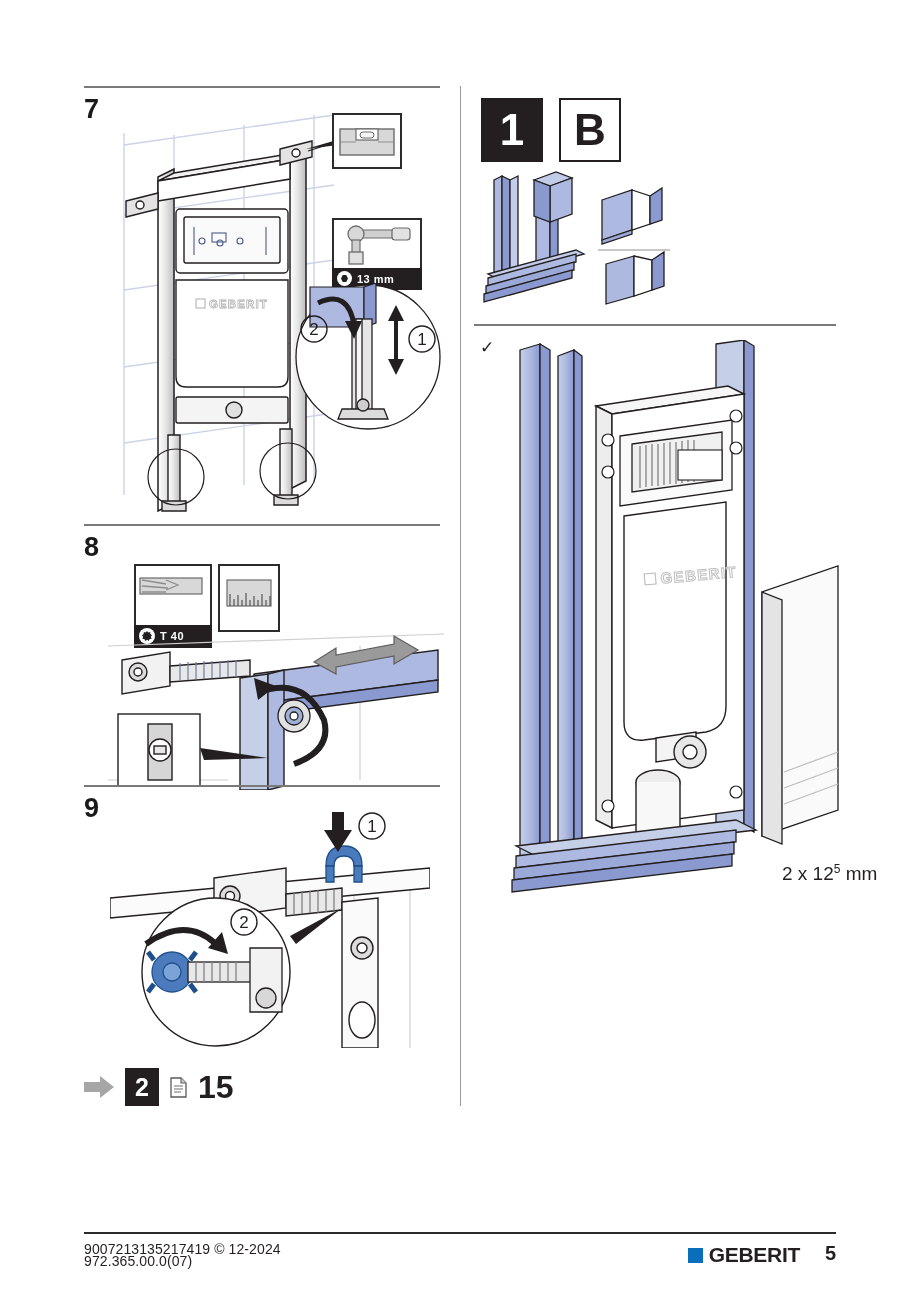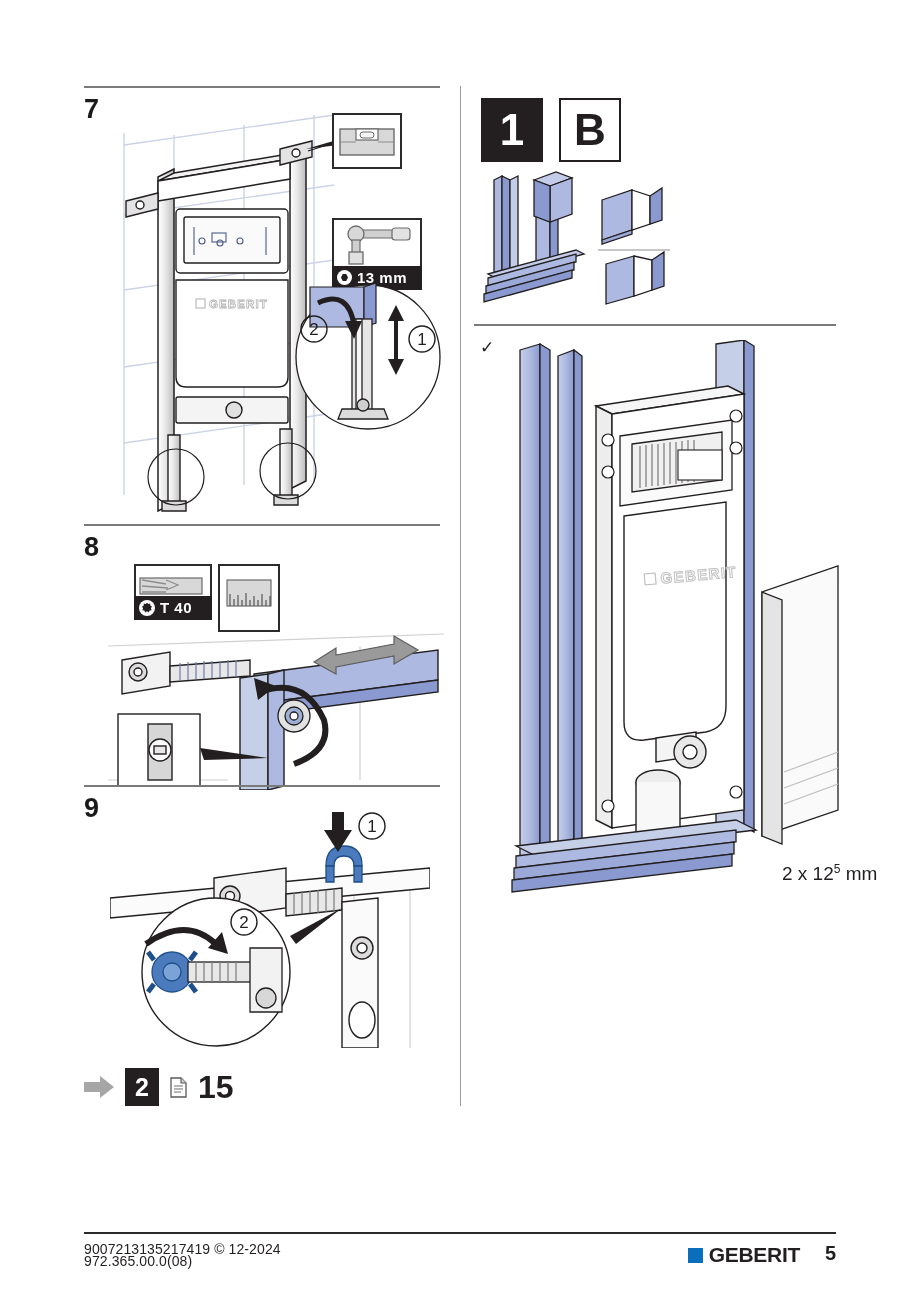--- a/index.html
+++ b/index.html
@@ -52,21 +52,21 @@
     background: #ffffff;
     box-sizing: border-box;
   }
   .tool-label {
     position: absolute;
     left: -2px;
     right: -2px;
     bottom: -2px;
     background: #231f20;
     color: #ffffff;
-    font-size: 15px;
+    font-size: 11px;
     font-weight: bold;
     letter-spacing: .5px;
     display: flex;
     align-items: center;
     gap: 5px;
     padding: 3px 6px 4px 5px;
     box-sizing: border-box;
   }
   .hex-glyph {
     width: 15px; height: 15px;
@@ -356,21 +356,21 @@
       <path d="M26 20 Q56 6 62 42" stroke="#231f20" stroke-width="5" fill="none"></path>
       <path d="M62 56 L70 38 L53 38 Z" fill="#231f20"></path>
       <circle cx="22" cy="46" r="13" fill="none" stroke="#231f20" stroke-width="1.4"></circle>
       <text x="22" y="52" text-anchor="middle" font-family="Liberation Sans, sans-serif" font-size="17" fill="#231f20">2</text>
     </svg>
   </div>
 
   <div class="rule" style="left:84px; top:524px; width:356px;"></div>
   <div class="step-num" style="left:84px; top:534px;">8</div>
 
-  <div class="tool-box" style="left:134px; top:564px; width:78px; height:56px;">
+  <div class="tool-box" style="left:134px; top:564px; width:78px; height:84px;">
     <div class="tool-art" style="height:100%;">
       <svg width="74" height="42" viewBox="0 0 74 42">
         <rect x="4" y="12" width="62" height="16" fill="#d8d8d8" stroke="#6b6b6b" stroke-width="1.2"></rect>
         <path d="M6 14 L30 18 M6 20 L32 22 M6 26 L30 26" stroke="#8d8d8d" stroke-width="1.3" fill="none"></path>
         <path d="M30 14 L42 19 L30 24" stroke="#8d8d8d" stroke-width="1.2" fill="none"></path>
       </svg>
     </div>
     <div class="tool-label">
       <span class="torx-glyph"></span>
       <span>T 40</span>
@@ -705,21 +705,21 @@
   </div>
 
   <div class="dim-text" style="left:734px; top:862px;">
     <span>2 x 12</span><sup>5</sup>
     <span>mm</span>
   </div>
 
   <div class="footer-rule"></div>
   <div class="footer-text">
     <div>9007213135217419 © 12-2024</div>
-    <div>972.365.00.0(08)</div>
+    <div>972.365.00.0(07)</div>
   </div>
   <div class="brand">
     <span class="brand-square"></span>
     <span class="brand-name">GEBERIT</span>
   </div>
   <div class="page-number">5</div>
 
 </div>
 
 </body></html>

